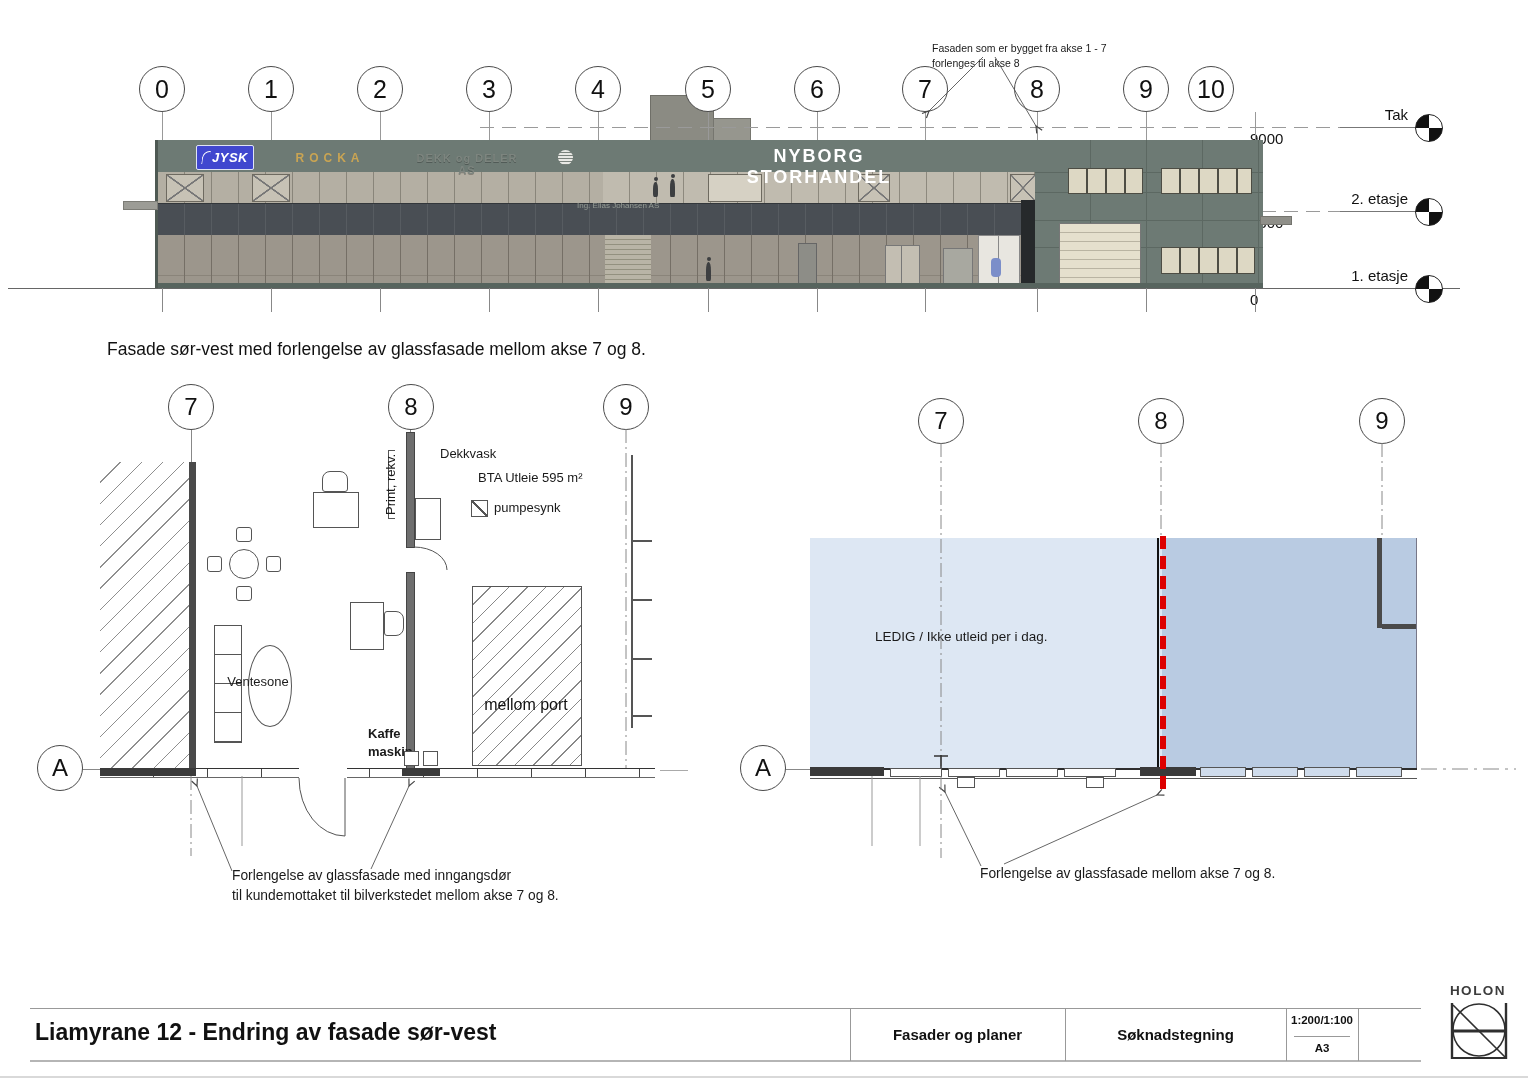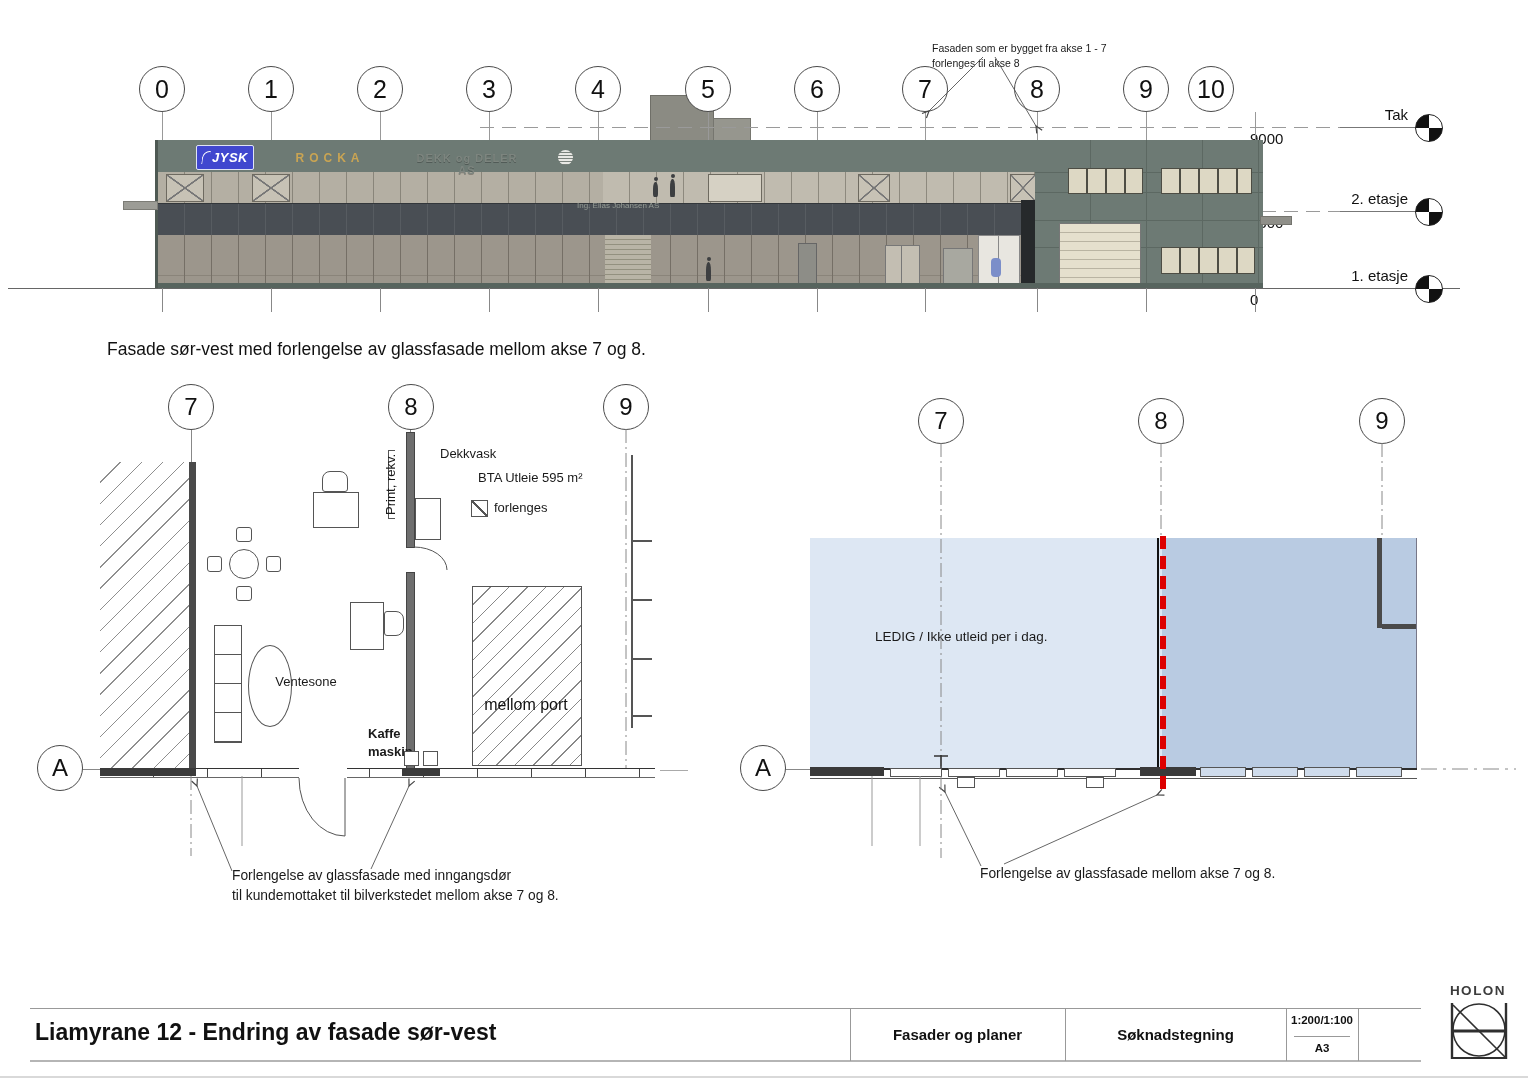--- a/index.html
+++ b/index.html
@@ -95,20 +95,21 @@
   <div class="abs" style="left:1260px;top:216px;width:30px;height:7px;background:#8f8f89;border:1px solid #74746e;z-index:11;"></div>
 
   <div class="abs" style="left:196px;top:145px;width:56px;height:23px;background:#4047cf;border:1.5px solid #dfe3f5;border-radius:2px;display:flex;align-items:center;justify-content:center;z-index:12;">
     <span style="width:7px;height:12px;border-left:1.5px solid #fff;border-top:1.5px solid #fff;border-radius:7px 0 0 0;margin-right:2px;transform:skewX(-8deg);"></span>
     <span style="color:#fff;font-weight:bold;font-size:13px;font-style:italic;letter-spacing:0.5px;">JYSK</span>
   </div>
   <div class="abs" style="left:294px;top:151px;width:72px;text-align:center;color:#c9a453;font-weight:bold;font-size:12px;letter-spacing:5px;z-index:12;">ROCKA</div>
   <div class="abs" style="left:408px;top:152px;width:118px;text-align:center;color:#7d857f;font-weight:bold;font-size:11px;letter-spacing:1px;text-shadow:0 1px 0 rgba(0,0,0,0.25);z-index:12;">DEKK og DELER AS</div>
   <div class="abs" style="left:558px;top:150px;width:15px;height:15px;border-radius:50%;background:repeating-linear-gradient(180deg,#e8e8e4 0 2px,#7a827c 2px 3px);z-index:12;"></div>
   <div class="abs" style="left:577px;top:153px;width:100px;color:#949b94;font-size:8px;z-index:12;margin-top:48px;">Ing. Elias Johansen AS</div>
+  <div class="abs" style="left:705px;top:146px;width:228px;text-align:center;color:#fff;font-weight:600;font-size:18px;letter-spacing:2px;z-index:12;">NYBORG STORHANDEL</div>
 
   <div class="axis-line" style="left:162px;"></div>
   <div class="axis-line" style="left:271px;"></div>
   <div class="axis-line" style="left:380px;"></div>
   <div class="axis-line" style="left:489px;"></div>
   <div class="axis-line" style="left:598px;"></div>
   <div class="axis-line" style="left:708px;"></div>
   <div class="axis-line" style="left:817px;"></div>
   <div class="axis-line" style="left:925px;"></div>
   <div class="axis-line" style="left:1037px;"></div>
@@ -200,26 +201,26 @@
 
   <div class="abs" style="left:406px;top:432px;width:7px;height:114px;background:#6e6e6e;border:1px solid #444;"></div>
   <div class="abs" style="left:406px;top:572px;width:7px;height:198px;background:#6e6e6e;border:1px solid #444;"></div>
   <div class="abs" style="left:388px;top:450px;width:6px;height:67px;border-left:1px solid #555;border-top:1px solid #555;border-bottom:1px solid #555;"></div>
   <div class="plan-label" style="left:383px;top:449px;width:16px;height:70px;writing-mode:vertical-rl;transform:rotate(180deg);text-align:center;">Print, rekv.</div>
   <div class="furn" style="left:415px;top:498px;width:24px;height:40px;"></div>
 
   <div class="plan-label" style="left:440px;top:446px;">Dekkvask</div>
   <div class="plan-label" style="left:478px;top:470px;">BTA Utleie 595 m²</div>
   <div class="abs" style="left:471px;top:500px;width:15px;height:15px;border:1px solid #555;background-image:linear-gradient(to top right,transparent 46%,#555 46% 54%,transparent 54%);"></div>
-  <div class="plan-label" style="left:494px;top:500px;">forlenges</div>
+  <div class="plan-label" style="left:494px;top:500px;">pumpesynk</div>
 
   <div class="abs hatch" style="left:472px;top:586px;width:108px;height:178px;border:1px solid #555;background-image:repeating-linear-gradient(135deg,transparent 0 12px,#888 12px 13px);"></div>
   <div class="abs" style="left:458px;top:696px;width:136px;text-align:center;font-size:16px;color:#111;">mellom port</div>
 
-  <div class="abs" style="left:222px;top:674px;width:72px;text-align:center;font-size:13px;margin-left:48px;">Ventesone</div>
+  <div class="abs" style="left:222px;top:674px;width:72px;text-align:center;font-size:13px;">Ventesone</div>
   <div class="plan-label" style="left:368px;top:725px;line-height:1.35;font-weight:bold;">Kaffe
 maskin</div>
   <div class="furn" style="left:404px;top:751px;width:13px;height:13px;"></div>
   <div class="furn" style="left:423px;top:751px;width:13px;height:13px;"></div>
 
   <div class="solidline" style="left:631px;top:455px;width:2px;height:273px;background:#555;"></div>
   <div class="solidline" style="left:633px;top:540px;width:19px;height:2px;background:#555;"></div>
   <div class="solidline" style="left:633px;top:599px;width:19px;height:2px;background:#555;"></div>
   <div class="solidline" style="left:633px;top:658px;width:19px;height:2px;background:#555;"></div>
   <div class="solidline" style="left:633px;top:715px;width:19px;height:2px;background:#555;"></div>

